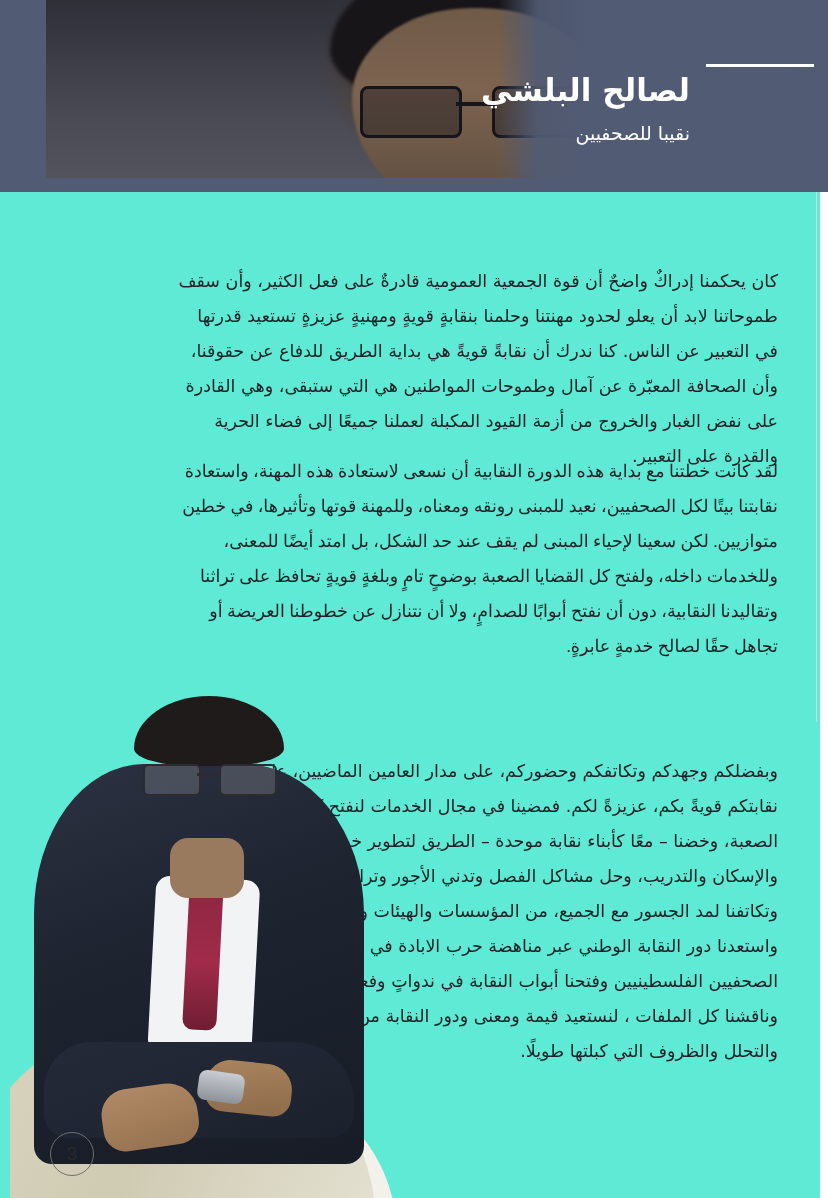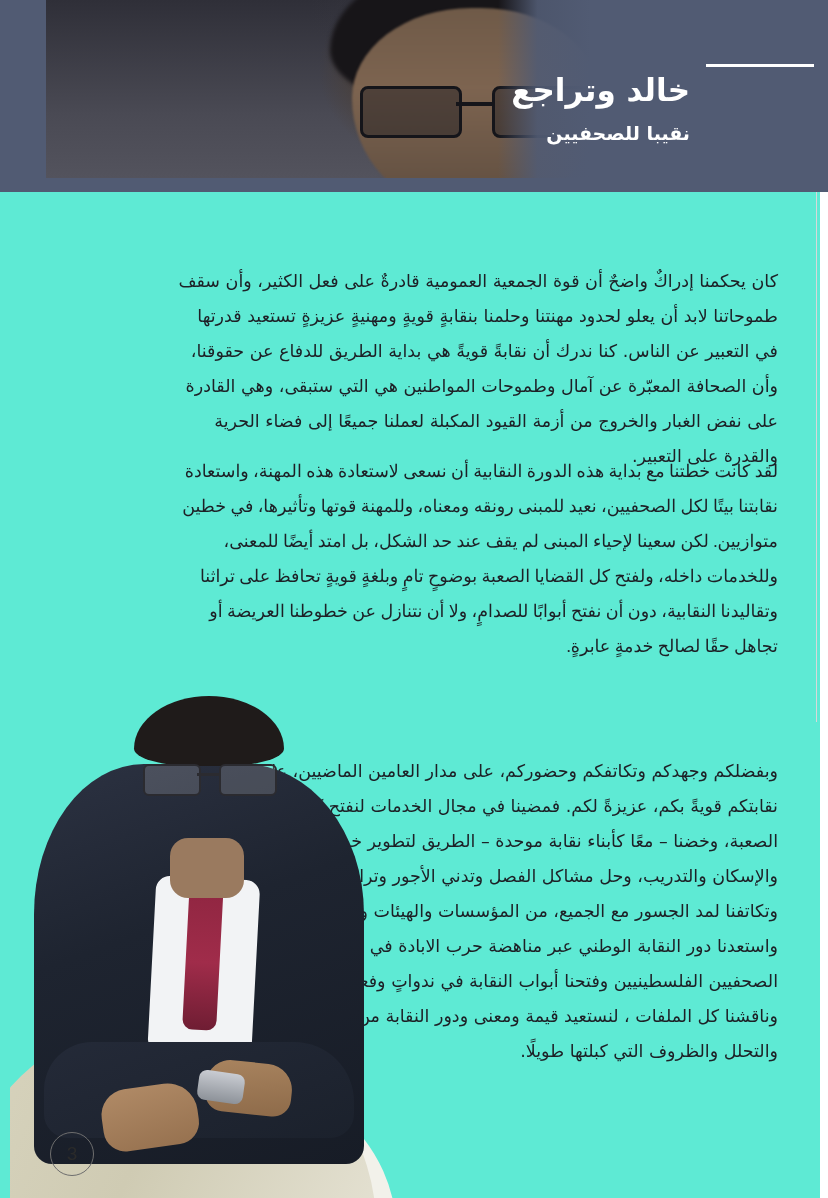--- a/index.html
+++ b/index.html
@@ -127,21 +127,21 @@
     line-height: 1.2;
     letter-spacing: 0px;
     white-space: nowrap;
   }
   .header-role {
     position: absolute;
     top: 122px;
     right: 138px;
     color: #ffffff;
     font-size: 19px;
-    font-weight: bold;
+    font-weight: normal;
     line-height: 1.2;
     white-space: nowrap;
   }
 
   
   .content {
     position: absolute;
     top: 192px;
     left: 0;
     width: 820px;
@@ -350,21 +350,21 @@
       <div class="glasses">
         <div class="lens l"></div>
         <div class="bridge"></div>
         <div class="lens r"></div>
       </div>
     </div>
     <div class="header-left-fill"></div>
     <div class="header-overlay"></div>
     <div class="header-bottom-fill"></div>
     <div class="header-rule"></div>
-    <div class="header-name">خالد وتراجع</div>
+    <div class="header-name">لصالح البلشي</div>
     <div class="header-role">نقيبا للصحفيين</div>
   </div>
 
   <div class="content">
     <div class="edge-line"></div>
 
     <div class="para p1">كان يحكمنا إدراكٌ واضحٌ أن قوة الجمعية العمومية قادرةٌ على فعل الكثير، وأن سقف طموحاتنا لابد أن يعلو لحدود مهنتنا وحلمنا بنقابةٍ قويةٍ ومهنيةٍ عزيزةٍ تستعيد قدرتها في التعبير عن الناس. كنا ندرك أن نقابةً قويةً هي بداية الطريق للدفاع عن حقوقنا، وأن الصحافة المعبّرة عن آمال وطموحات المواطنين هي التي ستبقى، وهي القادرة على نفض الغبار والخروج من أزمة القيود المكبلة لعملنا جميعًا إلى فضاء الحرية والقدرة على التعبير.</div>
     <div class="para p2">لقد كانت خطتنا مع بداية هذه الدورة النقابية أن نسعى لاستعادة هذه المهنة، واستعادة نقابتنا بيتًا لكل الصحفيين، نعيد للمبنى رونقه ومعناه، وللمهنة قوتها وتأثيرها، في خطين متوازيين. لكن سعينا لإحياء المبنى لم يقف عند حد الشكل، بل امتد أيضًا للمعنى، وللخدمات داخله، ولفتح كل القضايا الصعبة بوضوحٍ تامٍ وبلغةٍ قويةٍ تحافظ على تراثنا وتقاليدنا النقابية، دون أن نفتح أبوابًا للصدامٍ، ولا أن نتنازل عن خطوطنا العريضة أو تجاهل حقًا لصالح خدمةٍ عابرةٍ.</div>
     <div class="para p3">وبفضلكم وجهدكم وتكاتفكم وحضوركم، على مدار العامين الماضيين، عادت نقابتكم قويةً بكم، عزيزةً لكم. فمضينا في مجال الخدمات لنفتح كل القضايا الصعبة، وخضنا – معًا كأبناء نقابة موحدة – الطريق لتطوير خدمات العلاج والإسكان والتدريب، وحل مشاكل الفصل وتدني الأجور وتراجع الخدمات. وتكاتفنا لمد الجسور مع الجميع، من المؤسسات والهيئات والمسؤولين، واستعدنا دور النقابة الوطني عبر مناهضة حرب الابادة في غزةٍ ودعم الصحفيين الفلسطينيين وفتحنا أبواب النقابة في ندواتٍ وفعالياتٍ مختلفة، وناقشنا كل الملفات ، لنستعيد قيمة ومعنى ودور النقابة من عوامل الزمن والتحلل والظروف التي كبلتها طويلًا.</div>
 

